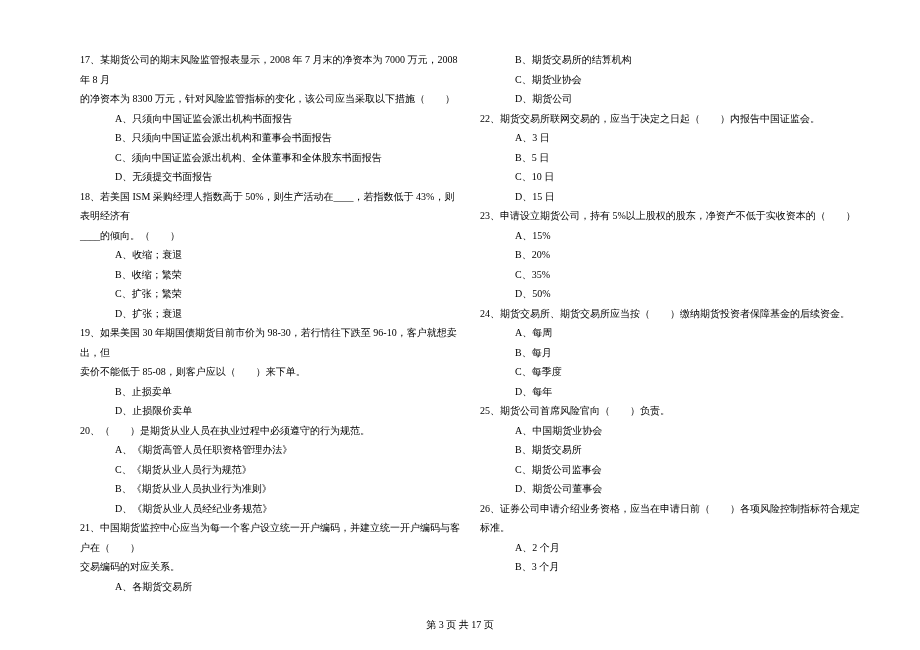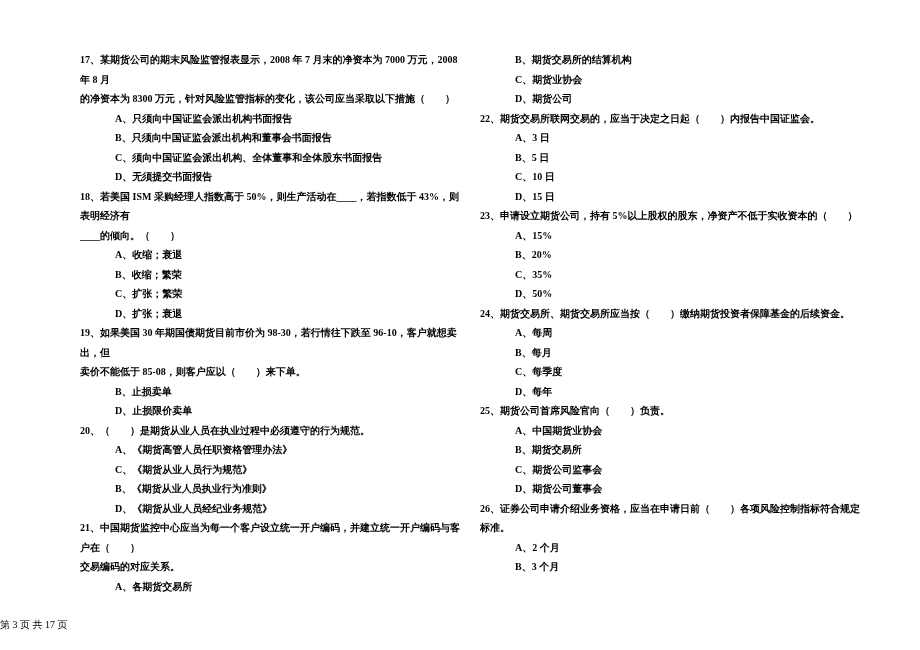--- a/index.html
+++ b/index.html
@@ -18,37 +18,37 @@
       position: relative;
     }
     .page {
       display: flex;
       padding: 50px 60px 30px 80px;
       gap: 20px;
     }
     .column {
       flex: 1;
       line-height: 1.95;
-      font-weight: bold;
     }
     .question {
       margin-bottom: 0;
     }
     .q-text {
       display: block;
     }
     .option {
       padding-left: 3.5em;
       display: block;
     }
     .footer {
       position: absolute;
       bottom: 18px;
       left: 0;
       width: 100%;
+      text-align: center;
       font-size: 10px;
     }
   </style>
 </head>
 <body>
 
 <div class="page">
   <div class="column">
     <div class="question">
       <span class="q-text">17、某期货公司的期末风险监管报表显示，2008 年 7 月末的净资本为 7000 万元，2008 年 8 月</span>

